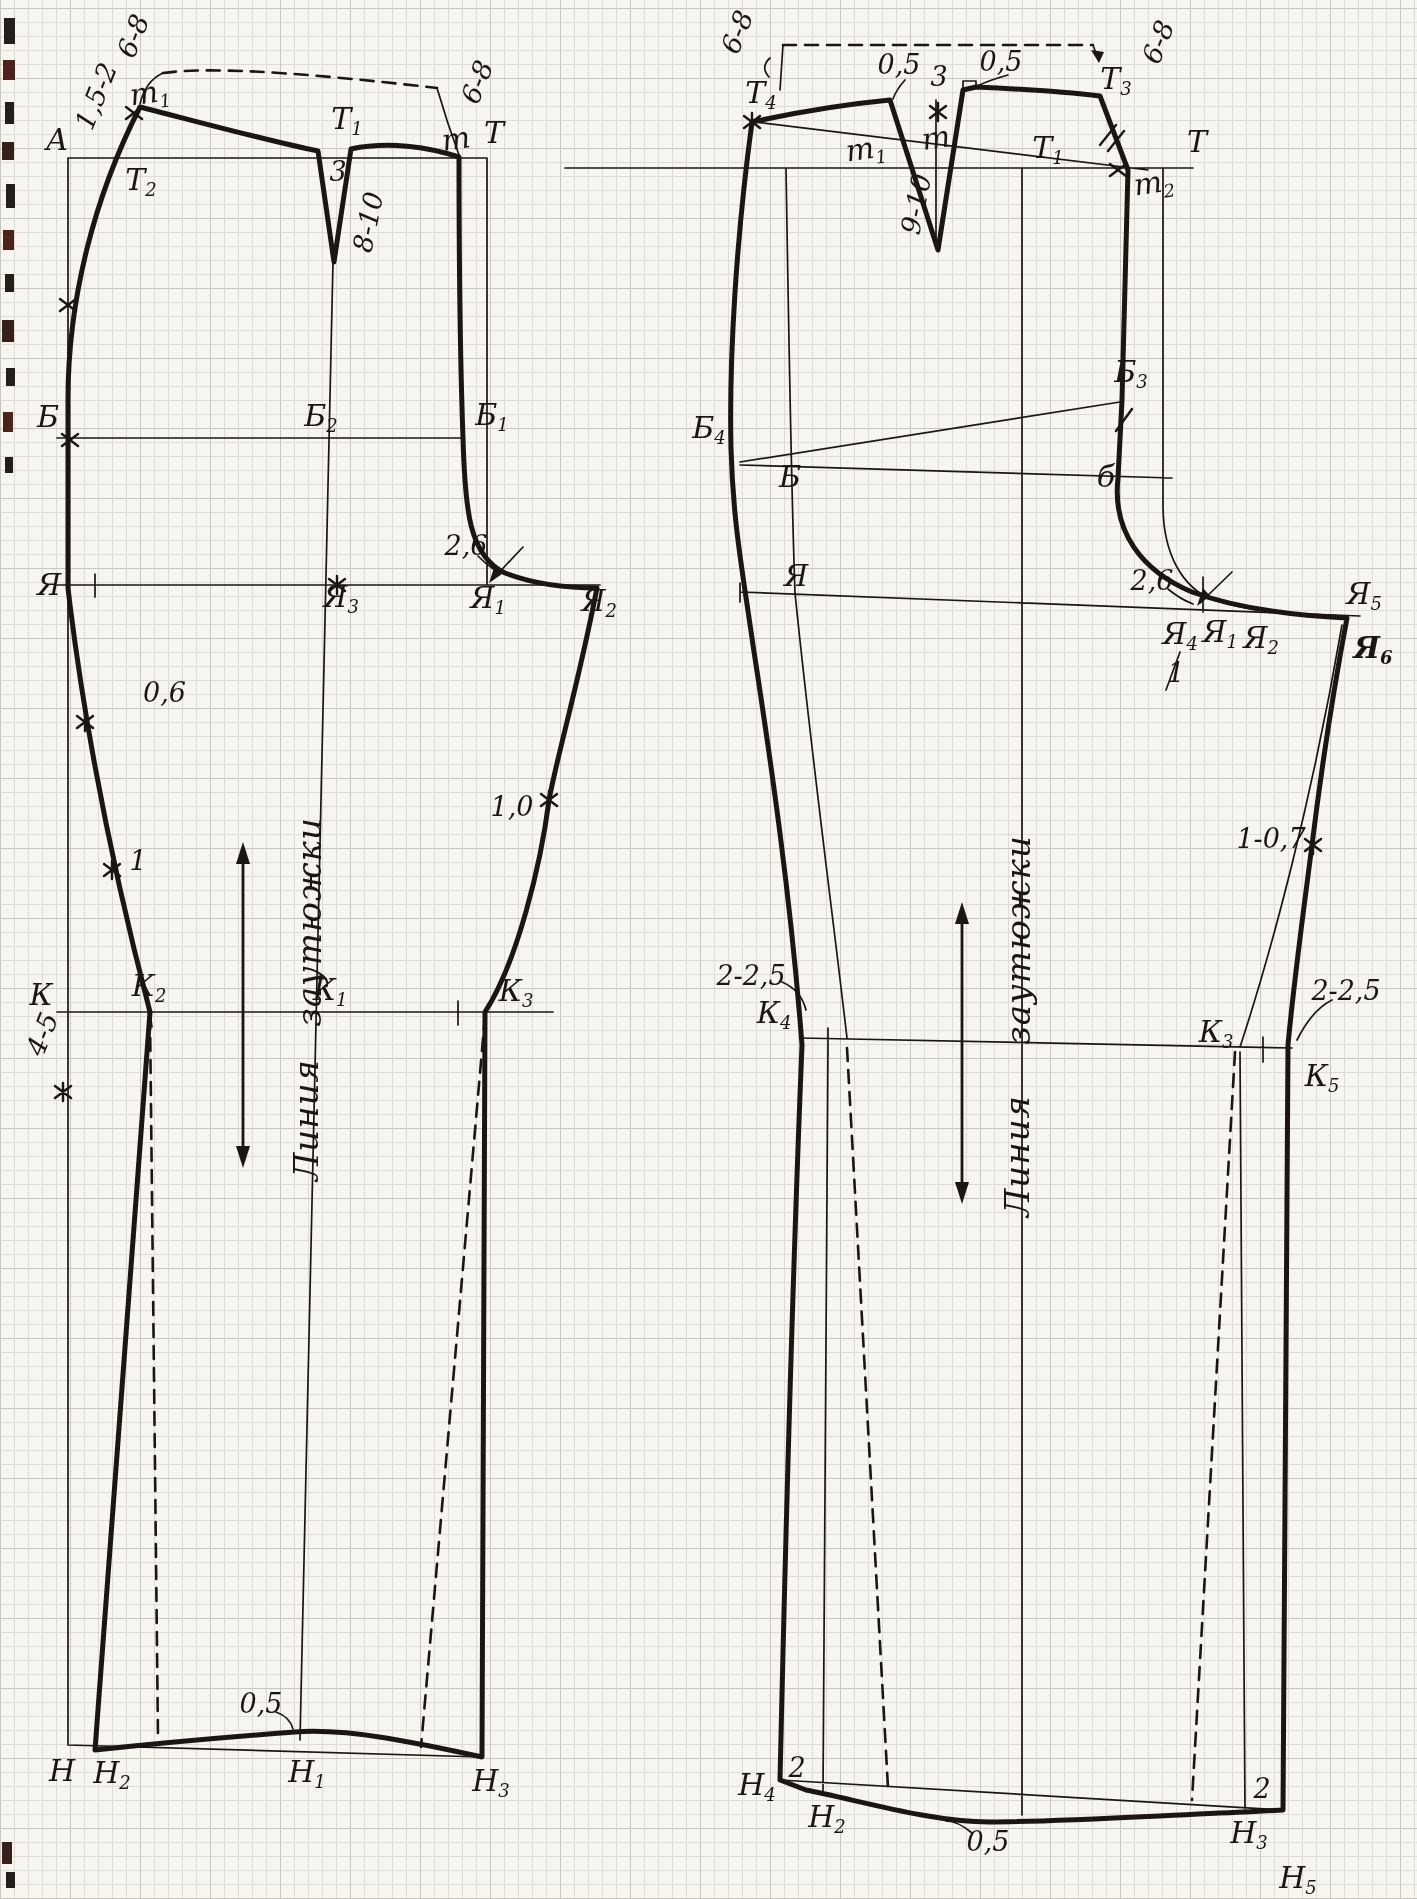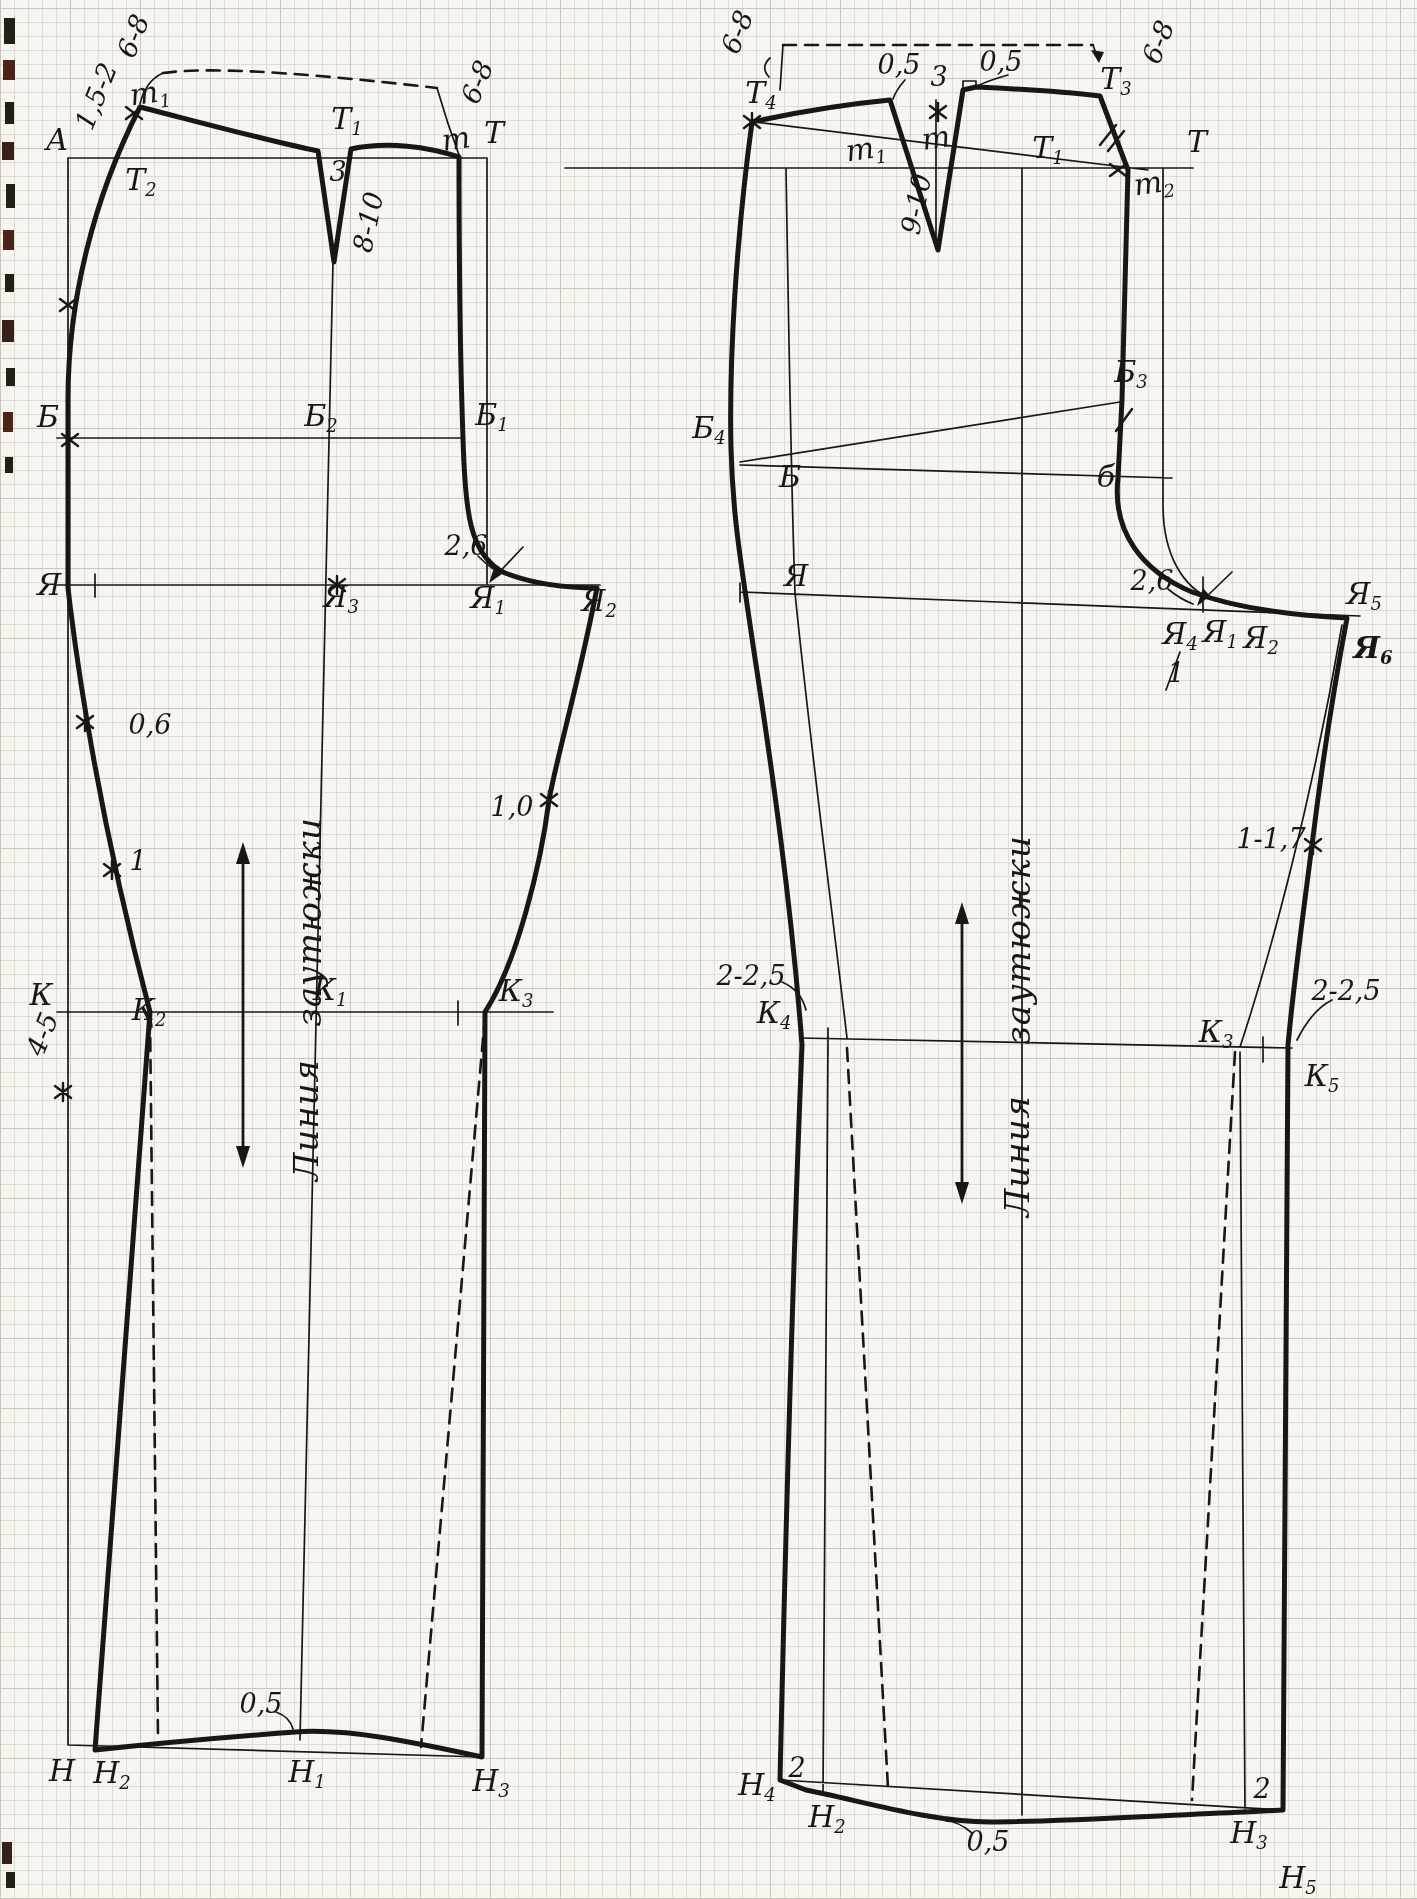--- a/index.html
+++ b/index.html
@@ -190,27 +190,27 @@
     <span class="lbl" style="left: 494px; top: 133px; transform: translate(-50%, -50%) rotate(0deg);">Т</span>
     <span class="lbl num" style="left: 477px; top: 82px; transform: translate(-50%, -50%) rotate(-68deg);">6-8</span>
     <span class="lbl" style="left: 48px; top: 417px; transform: translate(-50%, -50%) rotate(0deg);">Б</span>
     <span class="lbl" style="left: 321px; top: 418px; transform: translate(-50%, -50%) rotate(0deg);">Б<span class="sub">2</span></span>
     <span class="lbl" style="left: 492px; top: 417px; transform: translate(-50%, -50%) rotate(0deg);">Б<span class="sub">1</span></span>
     <span class="lbl num" style="left: 466px; top: 545px; transform: translate(-50%, -50%) rotate(0deg);">2,6</span>
     <span class="lbl" style="left: 49px; top: 585px; transform: translate(-50%, -50%) rotate(0deg);">Я</span>
     <span class="lbl" style="left: 341px; top: 599px; transform: translate(-50%, -50%) rotate(0deg);">Я<span class="sub">3</span></span>
     <span class="lbl" style="left: 488px; top: 600px; transform: translate(-50%, -50%) rotate(0deg);">Я<span class="sub">1</span></span>
     <span class="lbl" style="left: 599px; top: 603px; transform: translate(-50%, -50%) rotate(0deg);">Я<span class="sub">2</span></span>
-    <span class="lbl num" style="left: 150px; top: 724px; transform: translate(-50%, -50%) rotate(0deg);">0,6</span>
+    <span class="lbl num" style="left: 150px; top: 692px; transform: translate(-50%, -50%) rotate(0deg); padding-left: 29px;">0,6</span>
     <span class="lbl num" style="left: 138px; top: 860px; transform: translate(-50%, -50%) rotate(0deg);">1</span>
     <span class="lbl num" style="left: 512px; top: 806px; transform: translate(-50%, -50%) rotate(0deg);">1,0</span>
     <span class="lbl vtext" style="left: 309px; top: 922px; transform: translate(-50%, -50%) rotate(-90deg);">заутюжки</span>
     <span class="lbl vtext" style="left: 306px; top: 1120px; transform: translate(-50%, -50%) rotate(-90deg);">Линия</span>
     <span class="lbl" style="left: 41px; top: 995px; transform: translate(-50%, -50%) rotate(0deg);">К</span>
-    <span class="lbl" style="left: 149px; top: 988px; transform: translate(-50%, -50%) rotate(0deg); margin-top: 24px;">К<span class="sub">2</span></span>
+    <span class="lbl" style="left: 149px; top: 988px; transform: translate(-50%, -50%) rotate(0deg);">К<span class="sub">2</span></span>
     <span class="lbl" style="left: 330px; top: 992px; transform: translate(-50%, -50%) rotate(0deg);">К<span class="sub">1</span></span>
     <span class="lbl" style="left: 516px; top: 993px; transform: translate(-50%, -50%) rotate(0deg);">К<span class="sub">3</span></span>
     <span class="lbl num" style="left: 42px; top: 1034px; transform: translate(-50%, -50%) rotate(-68deg);">4-5</span>
     <span class="lbl num" style="left: 261px; top: 1703px; transform: translate(-50%, -50%) rotate(0deg);">0,5</span>
     <span class="lbl" style="left: 62px; top: 1771px; transform: translate(-50%, -50%) rotate(0deg);">Н</span>
     <span class="lbl" style="left: 112px; top: 1775px; transform: translate(-50%, -50%) rotate(0deg);">Н<span class="sub">2</span></span>
     <span class="lbl" style="left: 307px; top: 1774px; transform: translate(-50%, -50%) rotate(0deg);">Н<span class="sub">1</span></span>
     <span class="lbl" style="left: 491px; top: 1783px; transform: translate(-50%, -50%) rotate(0deg);">Н<span class="sub">3</span></span>
     <span class="lbl num" style="left: 737px; top: 32px; transform: translate(-50%, -50%) rotate(-68deg);">6-8</span>
     <span class="lbl" style="left: 761px; top: 95px; transform: translate(-50%, -50%) rotate(0deg);">Т<span class="sub">4</span></span>
@@ -230,21 +230,21 @@
     <span class="lbl" style="left: 1131px; top: 374px; transform: translate(-50%, -50%) rotate(0deg);">Б<span class="sub">3</span></span>
     <span class="lbl" style="left: 1106px; top: 477px; transform: translate(-50%, -50%) rotate(0deg);">б</span>
     <span class="lbl" style="left: 796px; top: 576px; transform: translate(-50%, -50%) rotate(0deg);">Я</span>
     <span class="lbl num" style="left: 1152px; top: 580px; transform: translate(-50%, -50%) rotate(0deg);">2,6</span>
     <span class="lbl" style="left: 1180px; top: 636px; transform: translate(-50%, -50%) rotate(0deg);">Я<span class="sub">4</span></span>
     <span class="lbl" style="left: 1220px; top: 634px; transform: translate(-50%, -50%) rotate(0deg);">Я<span class="sub">1</span></span>
     <span class="lbl" style="left: 1261px; top: 640px; transform: translate(-50%, -50%) rotate(0deg);">Я<span class="sub">2</span></span>
     <span class="lbl" style="left: 1364px; top: 596px; transform: translate(-50%, -50%) rotate(0deg);">Я<span class="sub">5</span></span>
     <span class="lbl" style="left: 1373px; top: 650px; transform: translate(-50%, -50%) rotate(0deg); font-weight: bold;">Я<span class="sub">6</span></span>
     <span class="lbl num" style="left: 1176px; top: 672px; transform: translate(-50%, -50%) rotate(0deg);">1</span>
-    <span class="lbl num" style="left: 1271px; top: 838px; transform: translate(-50%, -50%) rotate(0deg);">1-1,7</span>
+    <span class="lbl num" style="left: 1271px; top: 838px; transform: translate(-50%, -50%) rotate(0deg);">1-0,7</span>
     <span class="lbl vtext" style="left: 1018px; top: 940px; transform: translate(-50%, -50%) rotate(-90deg);">заутюжки</span>
     <span class="lbl vtext" style="left: 1017px; top: 1156px; transform: translate(-50%, -50%) rotate(-90deg);">Линия</span>
     <span class="lbl num" style="left: 751px; top: 975px; transform: translate(-50%, -50%) rotate(0deg);">2-2,5</span>
     <span class="lbl" style="left: 774px; top: 1015px; transform: translate(-50%, -50%) rotate(0deg); text-align: right;">К<span class="sub">4</span></span>
     <span class="lbl" style="left: 1216px; top: 1034px; transform: translate(-50%, -50%) rotate(0deg);">К<span class="sub">3</span></span>
     <span class="lbl" style="left: 1322px; top: 1036px; transform: translate(-50%, -50%) rotate(0deg); margin-top: 42px;">К<span class="sub">5</span></span>
     <span class="lbl num" style="left: 1346px; top: 990px; transform: translate(-50%, -50%) rotate(0deg);">2-2,5</span>
     <span class="lbl" style="left: 757px; top: 1787px; transform: translate(-50%, -50%) rotate(0deg);">Н<span class="sub">4</span></span>
     <span class="lbl num" style="left: 797px; top: 1767px; transform: translate(-50%, -50%) rotate(0deg);">2</span>
     <span class="lbl" style="left: 827px; top: 1819px; transform: translate(-50%, -50%) rotate(0deg);">Н<span class="sub">2</span></span>

